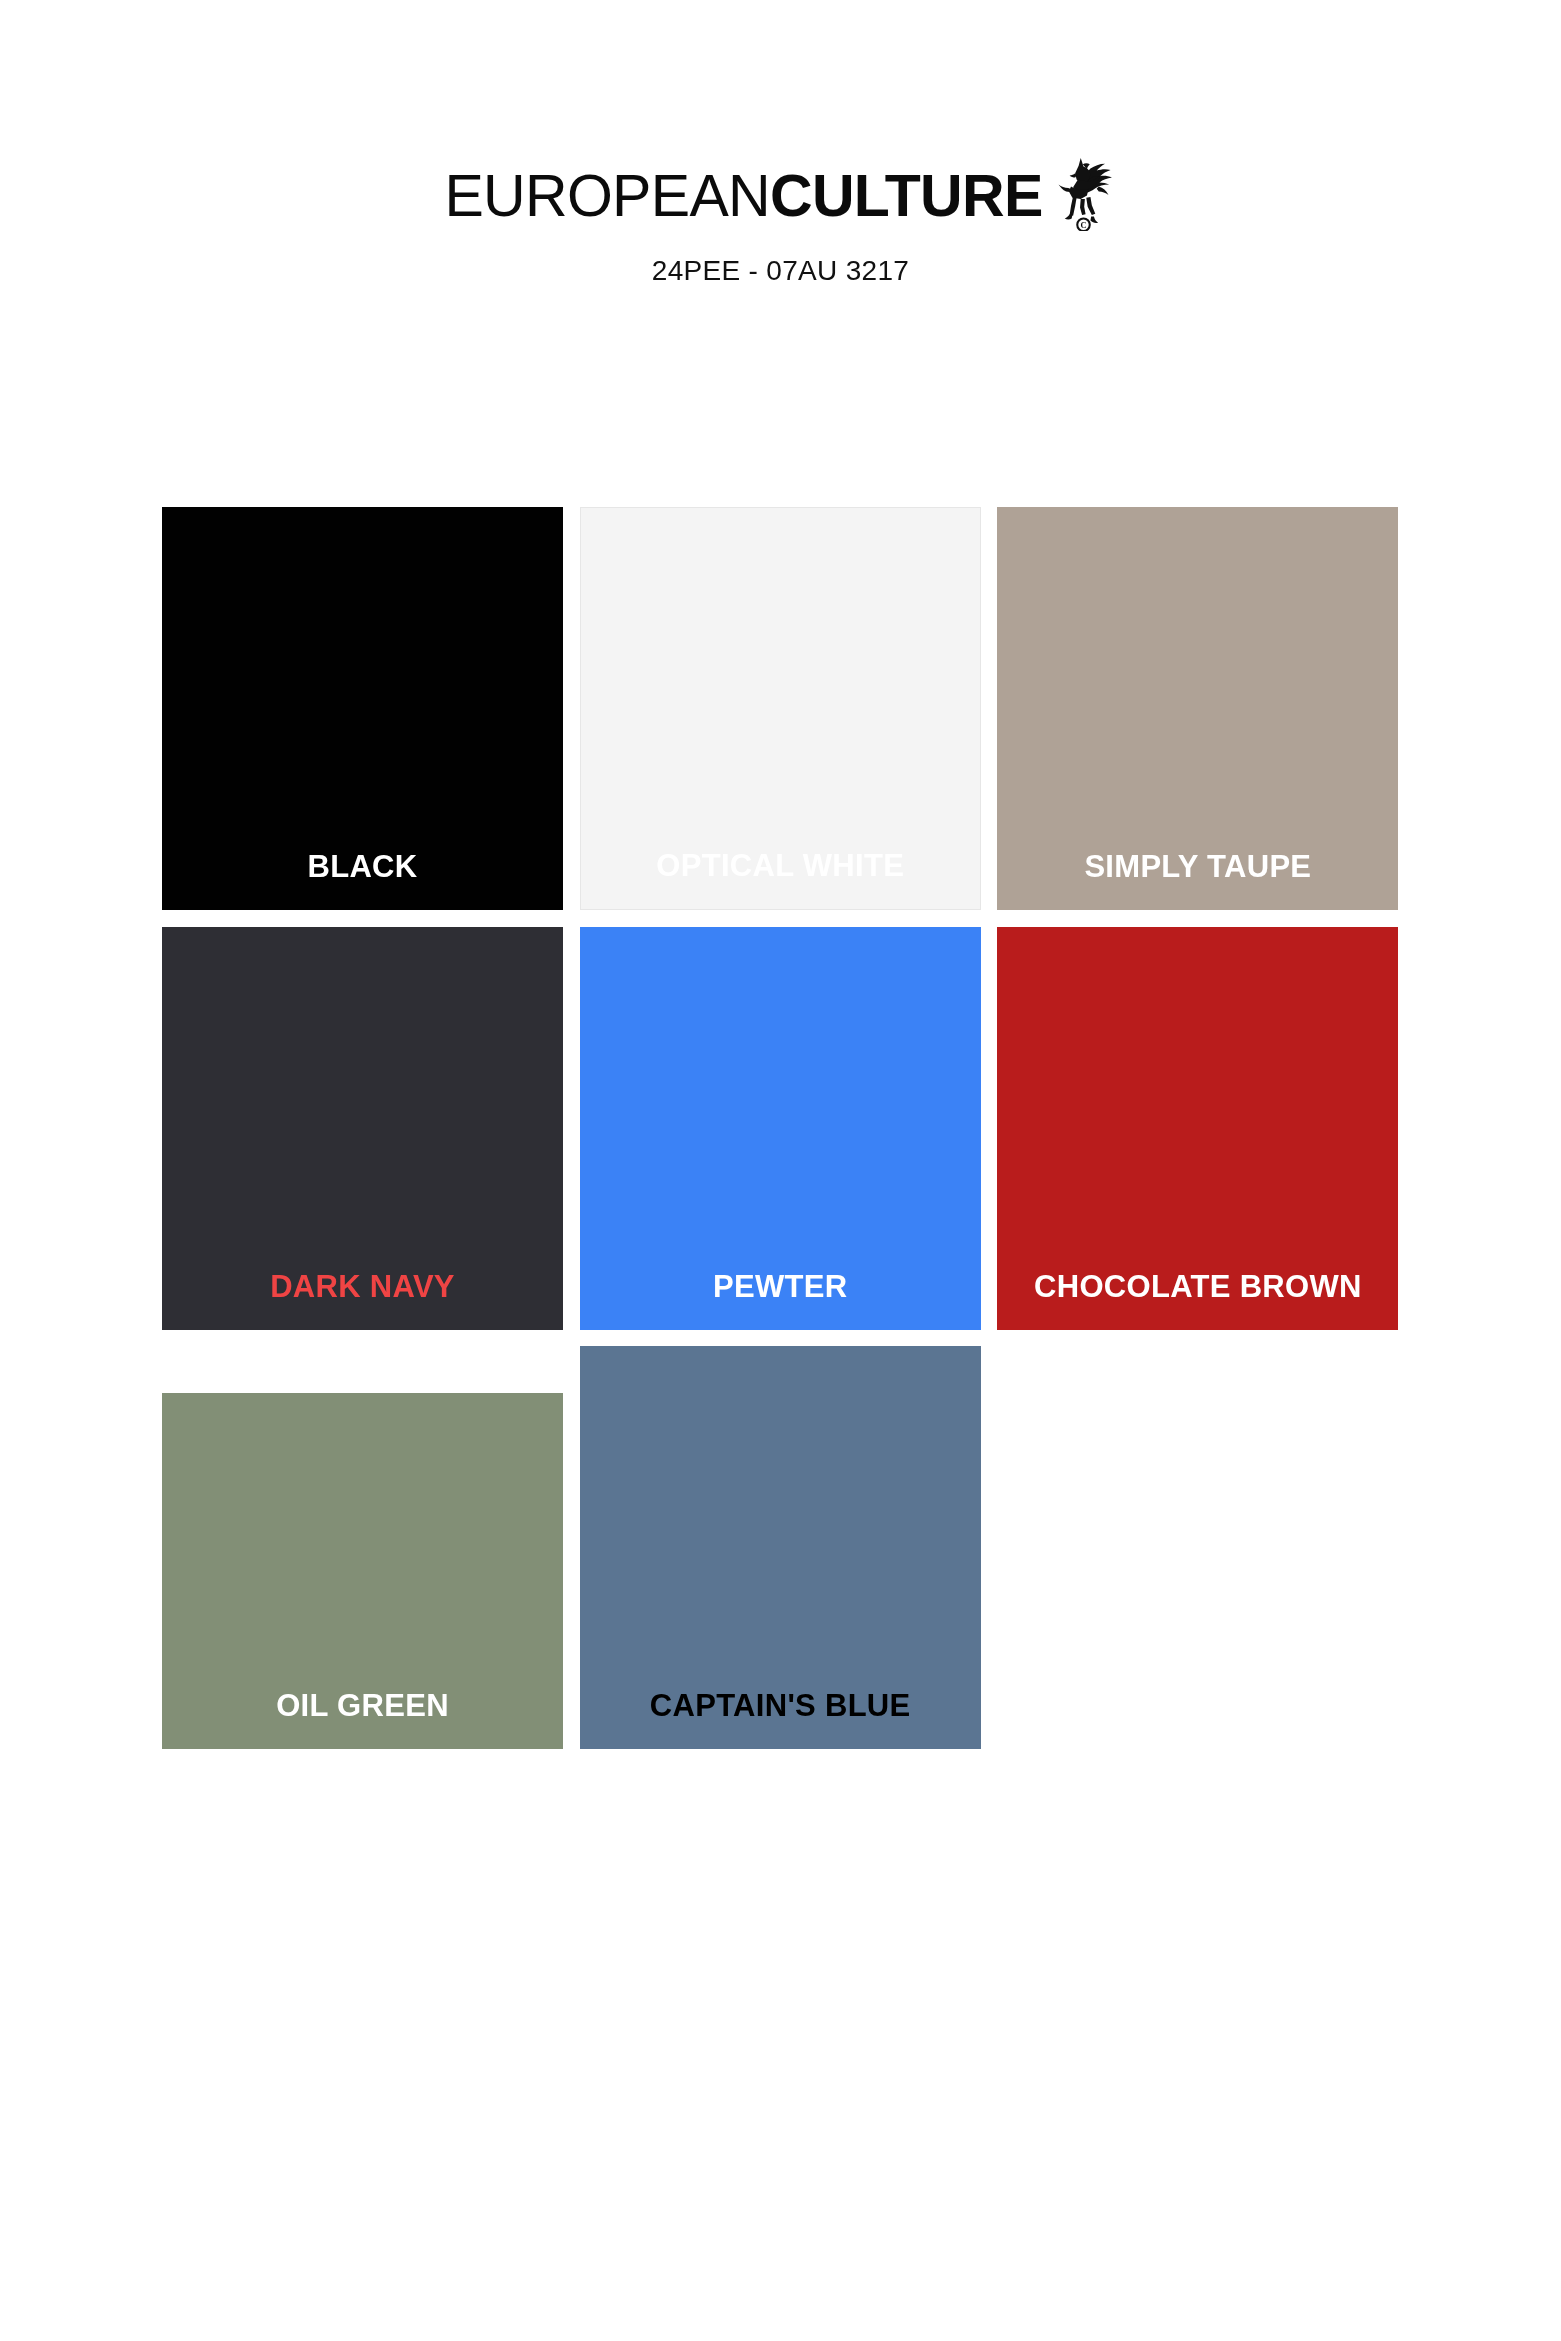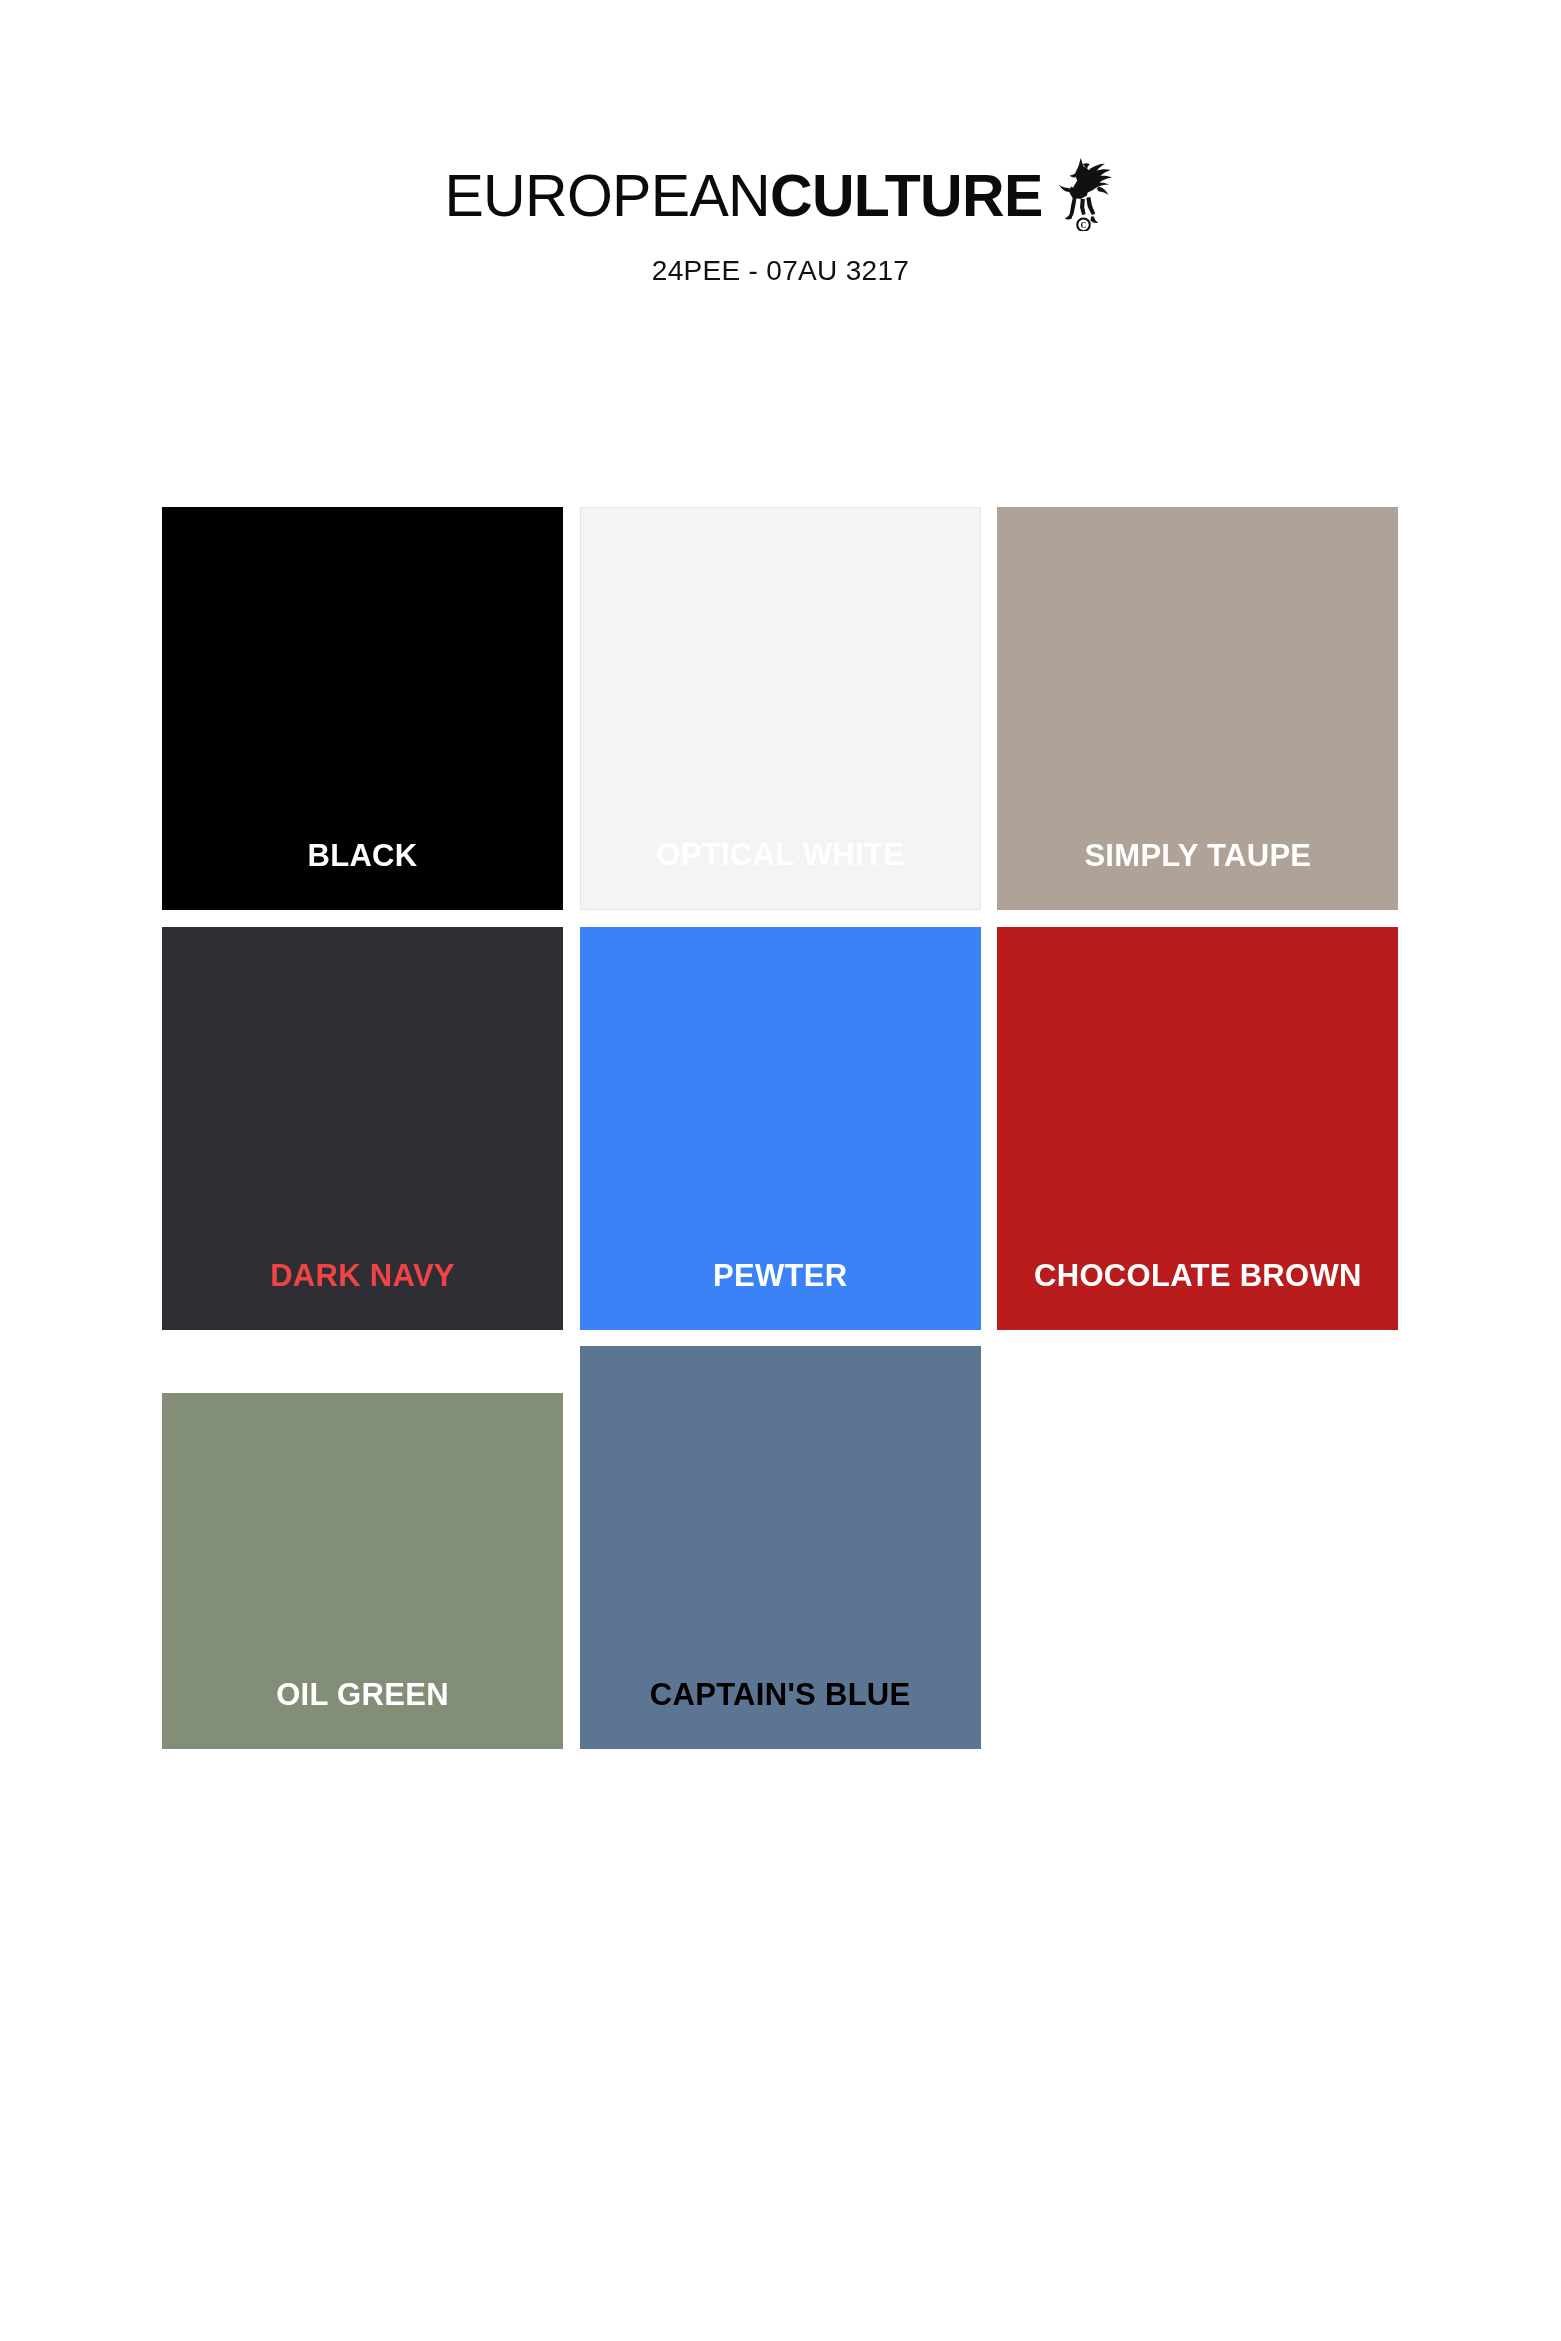--- a/index.html
+++ b/index.html
@@ -103,21 +103,21 @@
 
   .swatch-label {
     display: block;
     width: 100%;
     text-align: center;
     font-size: 31px;
     font-weight: 700;
     letter-spacing: 0.3px;
     line-height: 1;
     color: #ffffff;
-    padding-bottom: 39px;
+    padding-bottom: 28px;
     white-space: nowrap;
   }
 </style>
 </head>
 <body>
 
 <div class="sheet">
 
   <div class="header">
 

